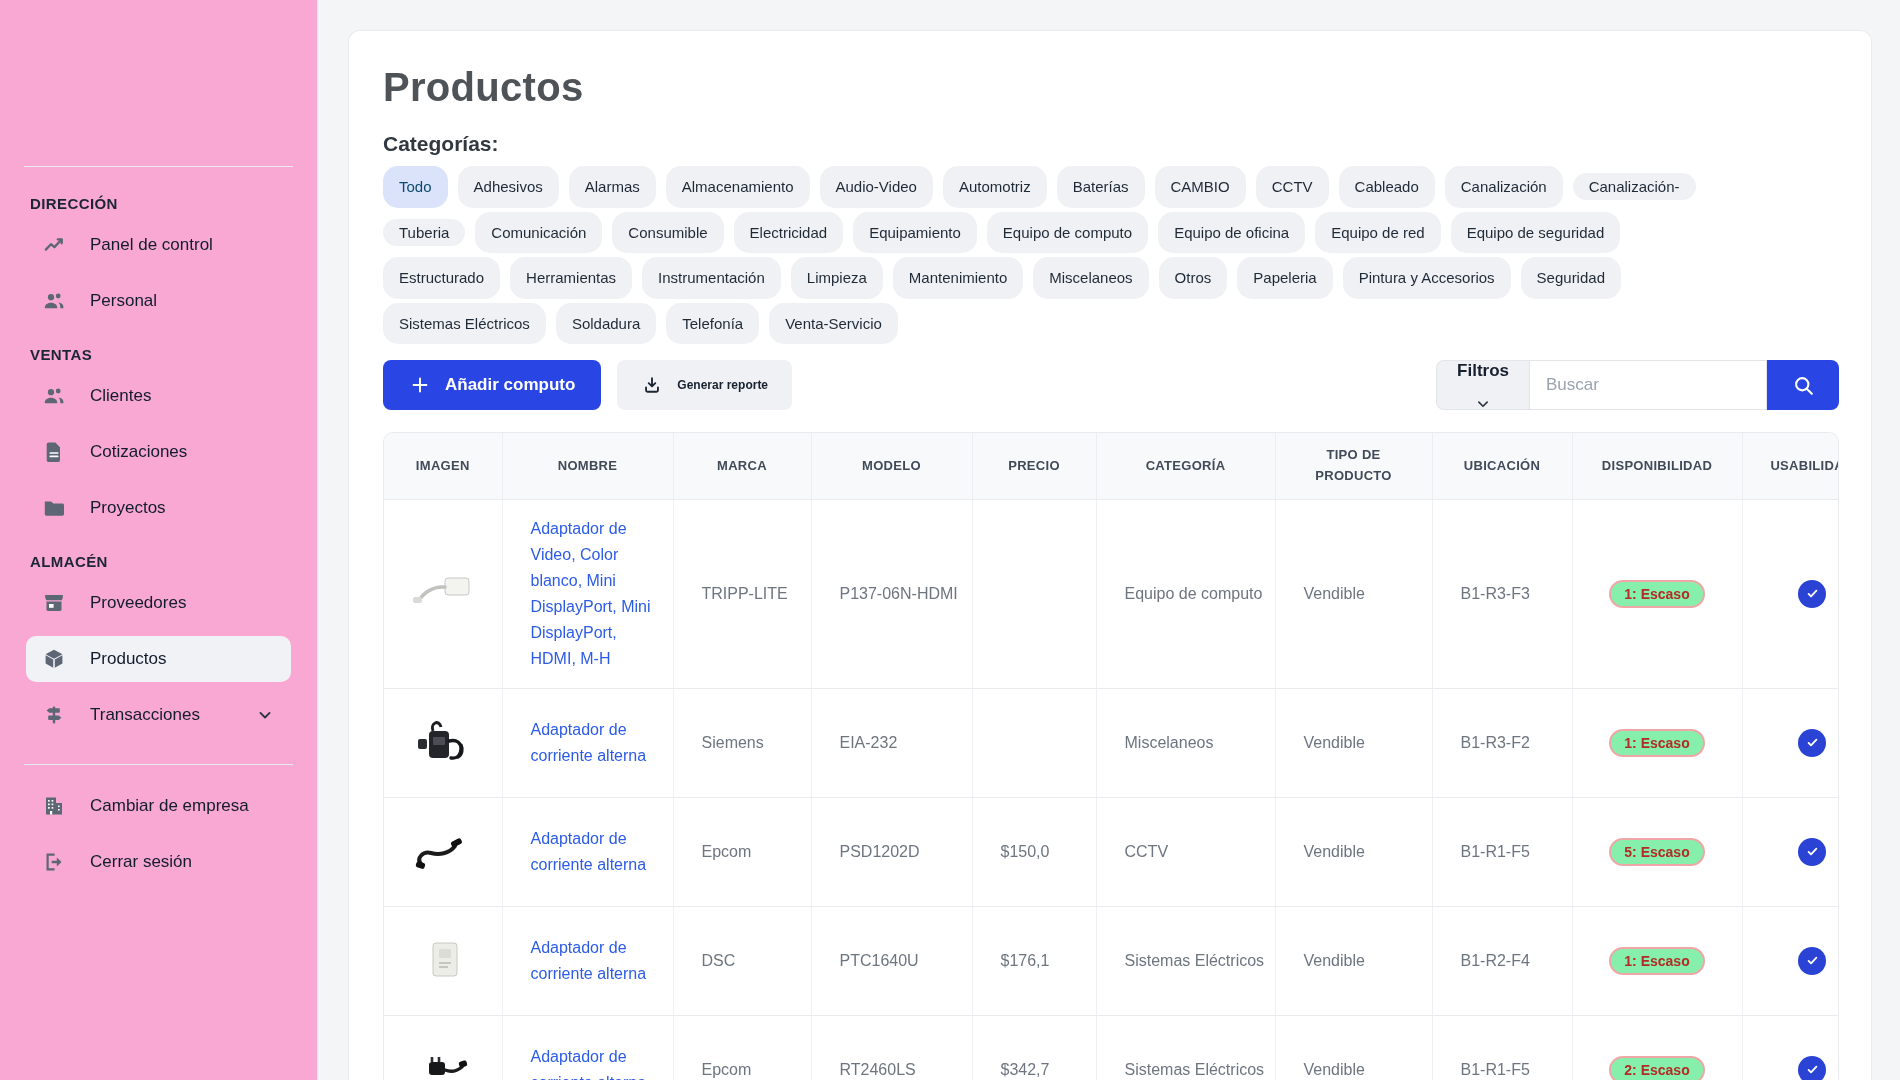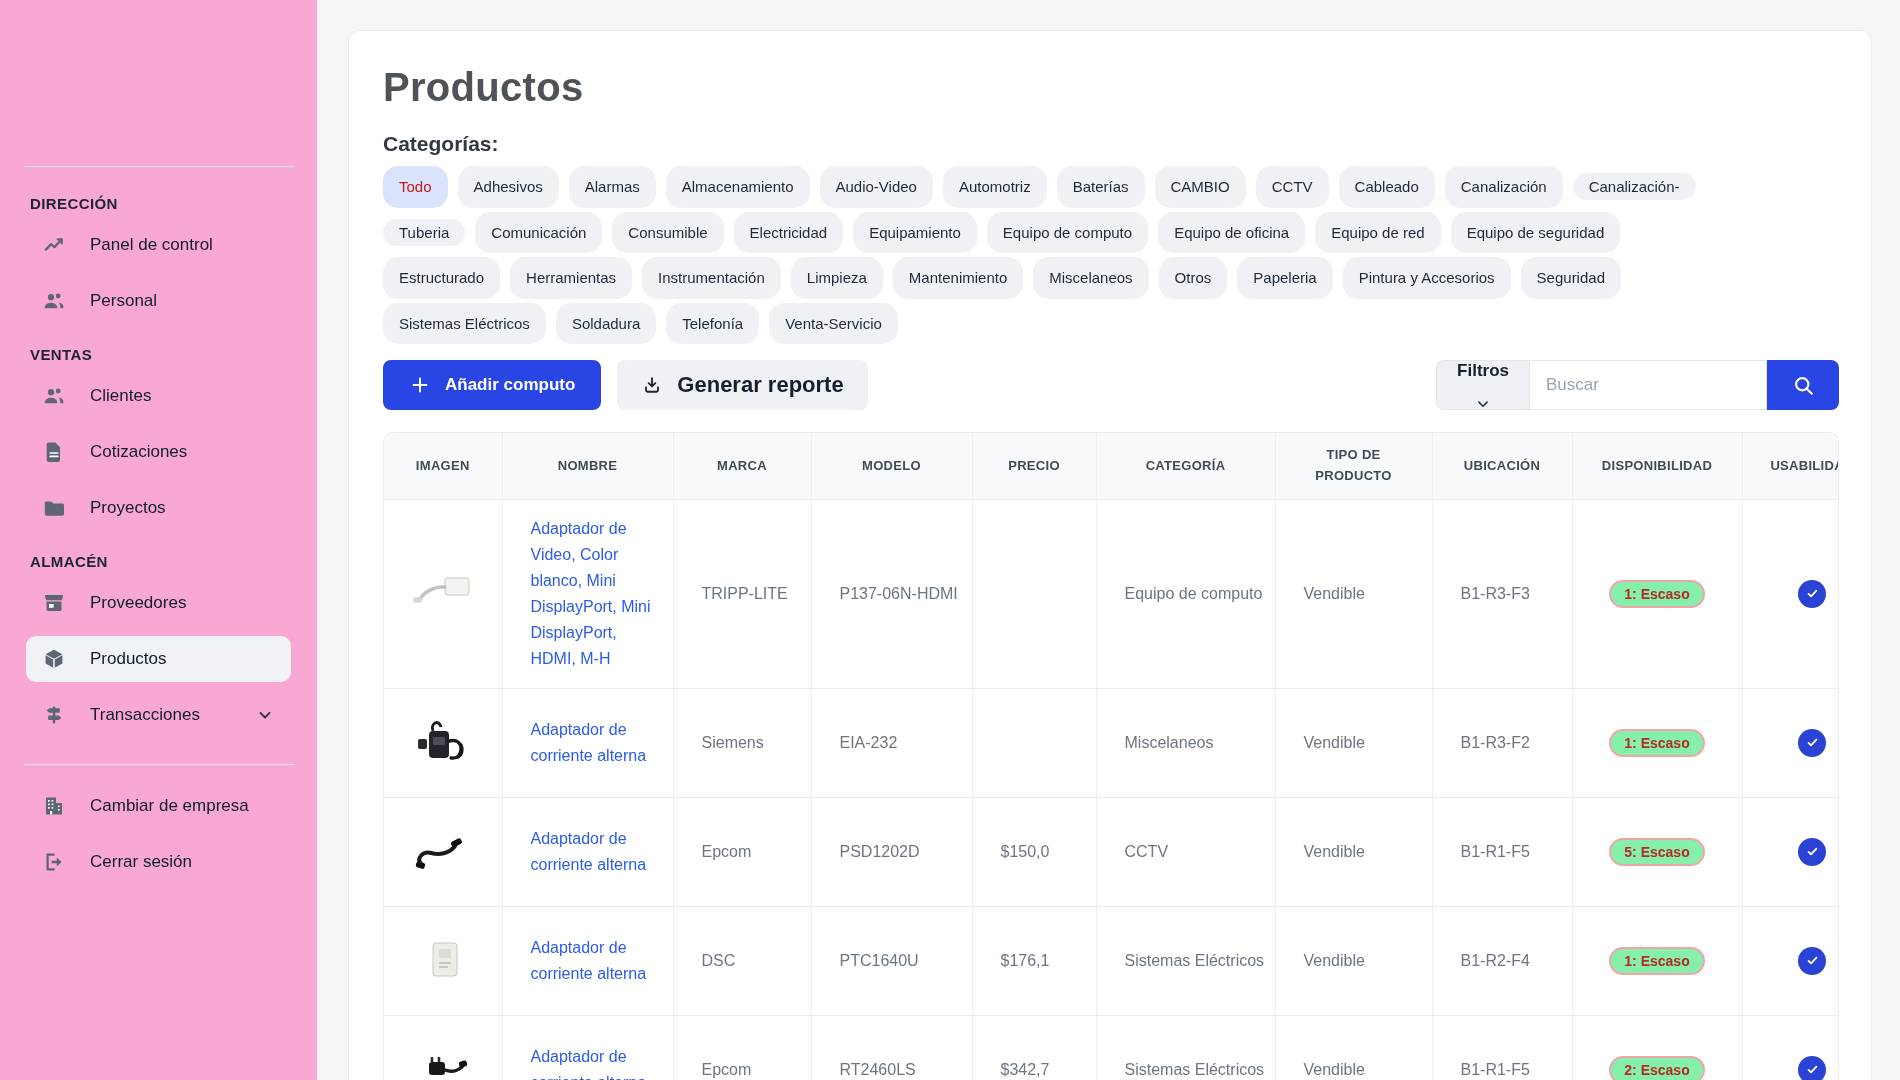--- a/index.html
+++ b/index.html
@@ -41,36 +41,36 @@
     border-radius: 12px 12px 0 0; padding: 24px 34px 0; overflow: hidden;
   }
   .page-title { font-size: 40px; font-weight: 700; color: #4e5358; margin: 10px 0 22px; letter-spacing: .3px; }
   .cat-label { font-size: 21px; font-weight: 700; color: #323840; margin-bottom: 8px; }
   #chips { line-height: 2.1; font-size: 15px; max-width: 1456px; margin-bottom: 12px; }
   .chip {
     display: inline-block; white-space: nowrap; background: #f0f1f4; color: #1f2a37;
     padding: 5px 16px; border-radius: 15px; margin: 2px 10px 2px 0;
     font-weight: 500; cursor: pointer;
   }
-  .chip.active { background: #dbe3fb; color: #b91c1c; }
+  .chip.active { background: #dbe3fb; color: #0c4a6e; }
   .chip.wrap-chip {
     display: inline; white-space: normal;
     -webkit-box-decoration-break: clone; box-decoration-break: clone;
   }
 
   
   .toolbar { display: flex; align-items: center; margin: 14px 0 22px; width: 1456px; }
   .btn-add {
     display: inline-flex; align-items: center; gap: 14px; background: #2946e4; color: #fff;
     font-family: inherit; font-size: 17px; font-weight: 700; border: none; border-radius: 8px;
     height: 50px; padding: 0 26px; cursor: pointer;
   }
   .btn-report {
     display: inline-flex; align-items: center; gap: 14px; background: #f0f1f4; color: #16202e;
-    font-family: inherit; font-size: 22px; font-weight: 600; border: none; border-radius: 8px;
+    font-family: inherit; font-size: 12px; font-weight: 600; border: none; border-radius: 8px;
     height: 50px; padding: 0 24px; margin-left: 16px; cursor: pointer;
   }
   .search-group { margin-left: auto; display: flex; height: 50px; }
   .filters-btn {
     display: inline-flex; align-items: center; gap: 14px; background: #f0f1f4;
     border: 1px solid #e2e5e9; border-right: none; border-radius: 8px 0 0 8px;
     padding: 0 20px; font-family: inherit; font-size: 17px; font-weight: 600; color: #16202e; cursor: pointer; flex-direction: column;
   }
   .search-input {
     width: 238px; border: 1px solid #e2e5e9; padding: 0 16px;

